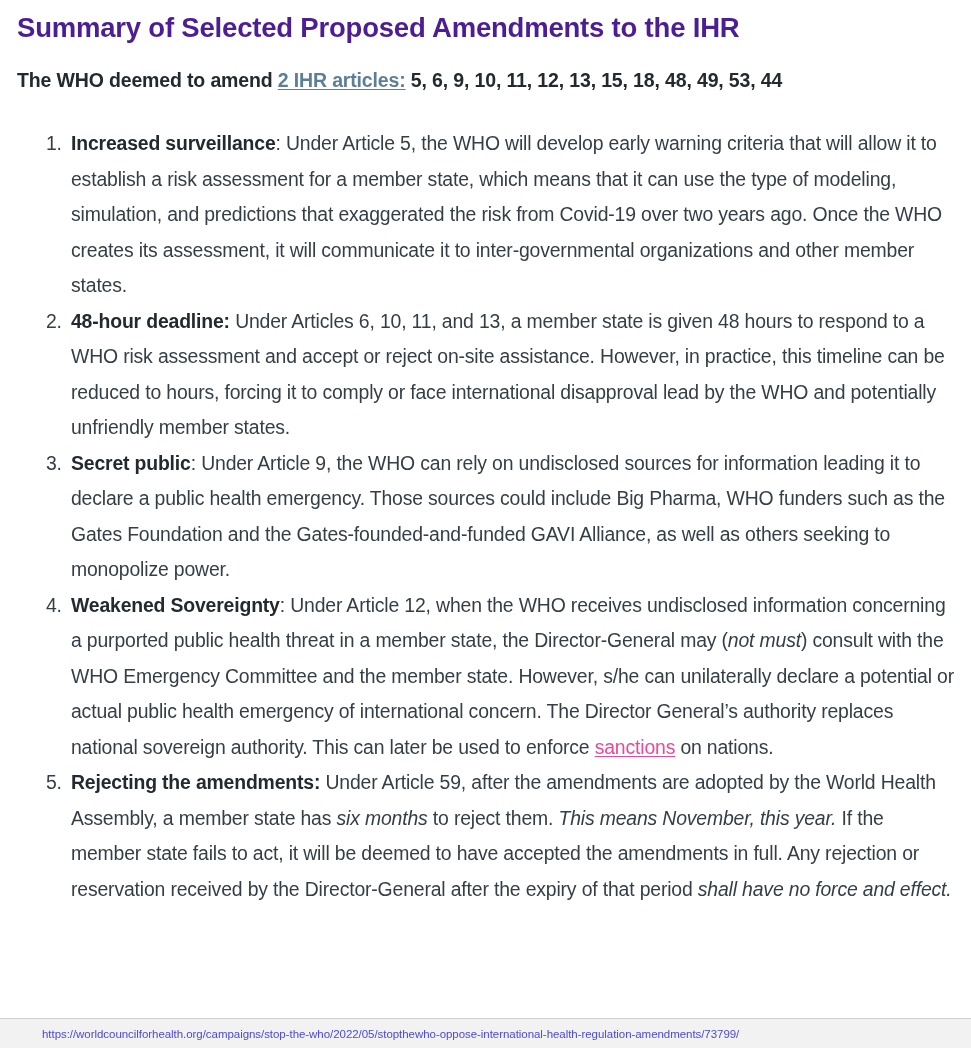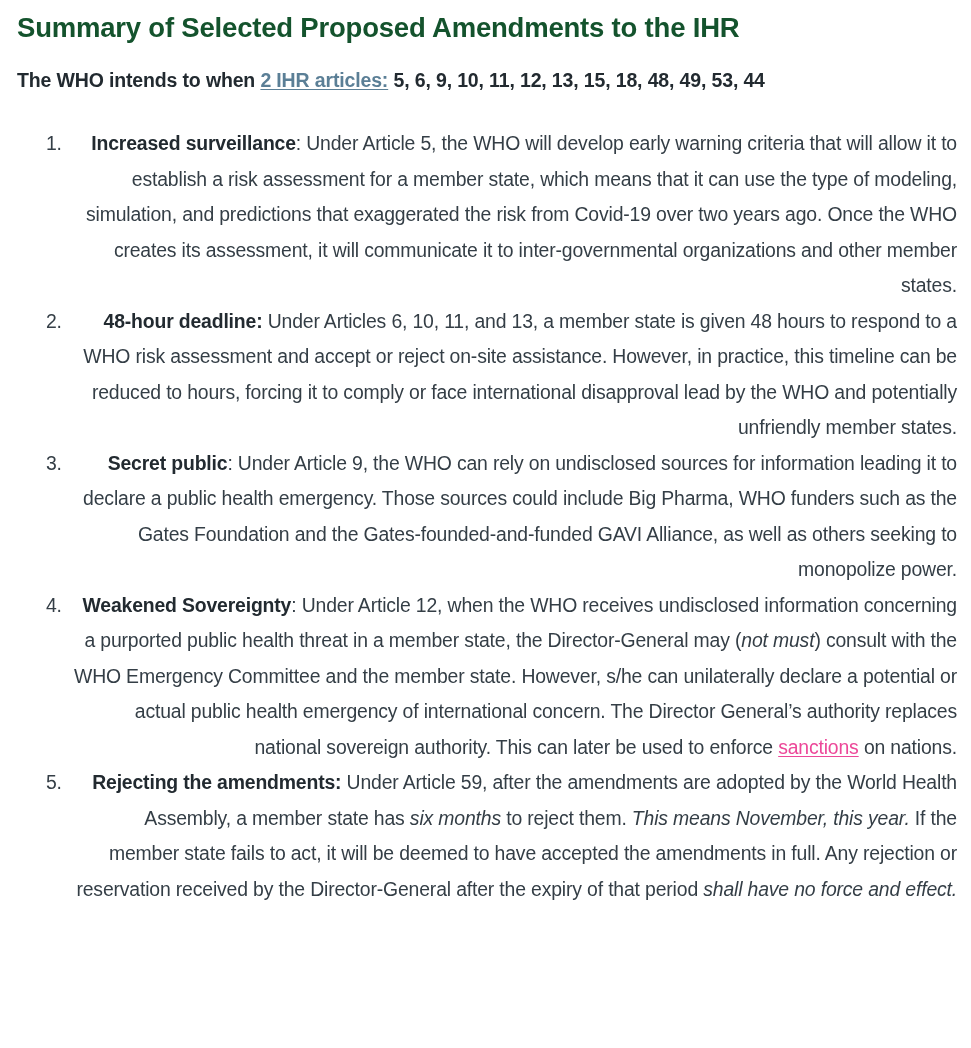--- a/index.html
+++ b/index.html
@@ -23,21 +23,21 @@
     width: 971px;
     height: 1048px;
     box-sizing: border-box;
     padding: 8px 14px 0 14px;
   }
 
   
   .doc-title {
     font-size: 27.5px;
     font-weight: bold;
-    color: #14532d;
+    color: #4c1d95;
     letter-spacing: -0.2px;
     line-height: 1.16;
     margin: 4px 0 0 3px;
     white-space: nowrap;
   }
 
   
   .subtitle {
     margin: 24px 0 0 3px;
     font-size: 19.5px;
@@ -60,21 +60,21 @@
     list-style-position: outside;
     list-style-type: decimal;
   }
   ol.amendments > li {
     font-size: 19.4px;
     line-height: 35.5px;
     color: #343e46;
     margin: 0;
     padding-left: 4px;
     letter-spacing: -0.16px;
-    text-align: right;
+    text-align: left;
   }
   ol.amendments > li::marker {
     font-size: 19.4px;
     color: #343e46;
     font-weight: normal;
   }
   ol.amendments > li .lead {
     font-weight: bold;
     color: #222a30;
   }
@@ -110,25 +110,28 @@
   }
 </style>
 </head>
 <body>
 
 <div class="page">
 
   <h1 class="doc-title">Summary of Selected Proposed Amendments to the IHR</h1>
 
   <p class="subtitle">
-    <span>The WHO intends to when </span><a class="lnk" href="#">2 IHR articles:</a><span> 5, 6, 9, 10, 11, 12, 13, 15, 18, 48, 49, 53, 44</span>
+    <span>The WHO deemed to amend </span><a class="lnk" href="#">2 IHR articles:</a><span> 5, 6, 9, 10, 11, 12, 13, 15, 18, 48, 49, 53, 44</span>
   </p>
 
   <ol class="amendments">
     <li><span class="lead">Increased surveillance</span><span>: Under Article 5, the WHO will develop early warning criteria that will allow it to establish a risk assessment for a member state, which means that it can use the type of modeling, simulation, and predictions that exaggerated the risk from Covid-19 over two years ago. Once the WHO creates its assessment, it will communicate it to inter-governmental organizations and other member states.</span></li>
     <li><span class="lead">48-hour deadline:</span><span> Under Articles 6, 10, 11, and 13, a member state is given 48 hours to respond to a WHO risk assessment and accept or reject on-site assistance. However, in practice, this timeline can be reduced to hours, forcing it to comply or face international disapproval lead by the WHO and potentially unfriendly member states.</span></li>
     <li><span class="lead">Secret public</span><span>: Under Article 9, the WHO can rely on undisclosed sources for information leading it to declare a public health emergency. Those sources could include Big Pharma, WHO funders such as the Gates Foundation and the Gates-founded-and-funded GAVI Alliance, as well as others seeking to monopolize power.</span></li>
     <li><span class="lead">Weakened Sovereignty</span><span>: Under Article 12, when the WHO receives undisclosed information concerning a purported public health threat in a member state,  the Director-General may (</span><em>not must</em><span>) consult with the  WHO Emergency Committee and the member state. However, s/he can unilaterally declare a potential or actual public health emergency of international concern. The Director General’s authority replaces national sovereign authority. This can later be used to enforce </span><a class="lnk" href="#">sanctions</a><span> on nations.</span></li>
     <li><span class="lead">Rejecting the amendments:</span><span> Under Article 59, after the amendments are adopted by the World Health Assembly, a member state has </span><em>six months</em><span> to reject them. </span><em>This means November, this year.</em><span> If the member state fails to act, it will be deemed to have accepted the amendments in full.  Any rejection or reservation received by the Director-General after the expiry of that period </span><em>shall have no force and effect.</em></li>
   </ol>
 
+  <div class="url-bar">
+    <span class="url-text">https://worldcouncilforhealth.org/campaigns/stop-the-who/2022/05/stopthewho-oppose-international-health-regulation-amendments/73799/</span>
+  </div>
 
 </div>
 
 </body></html>

